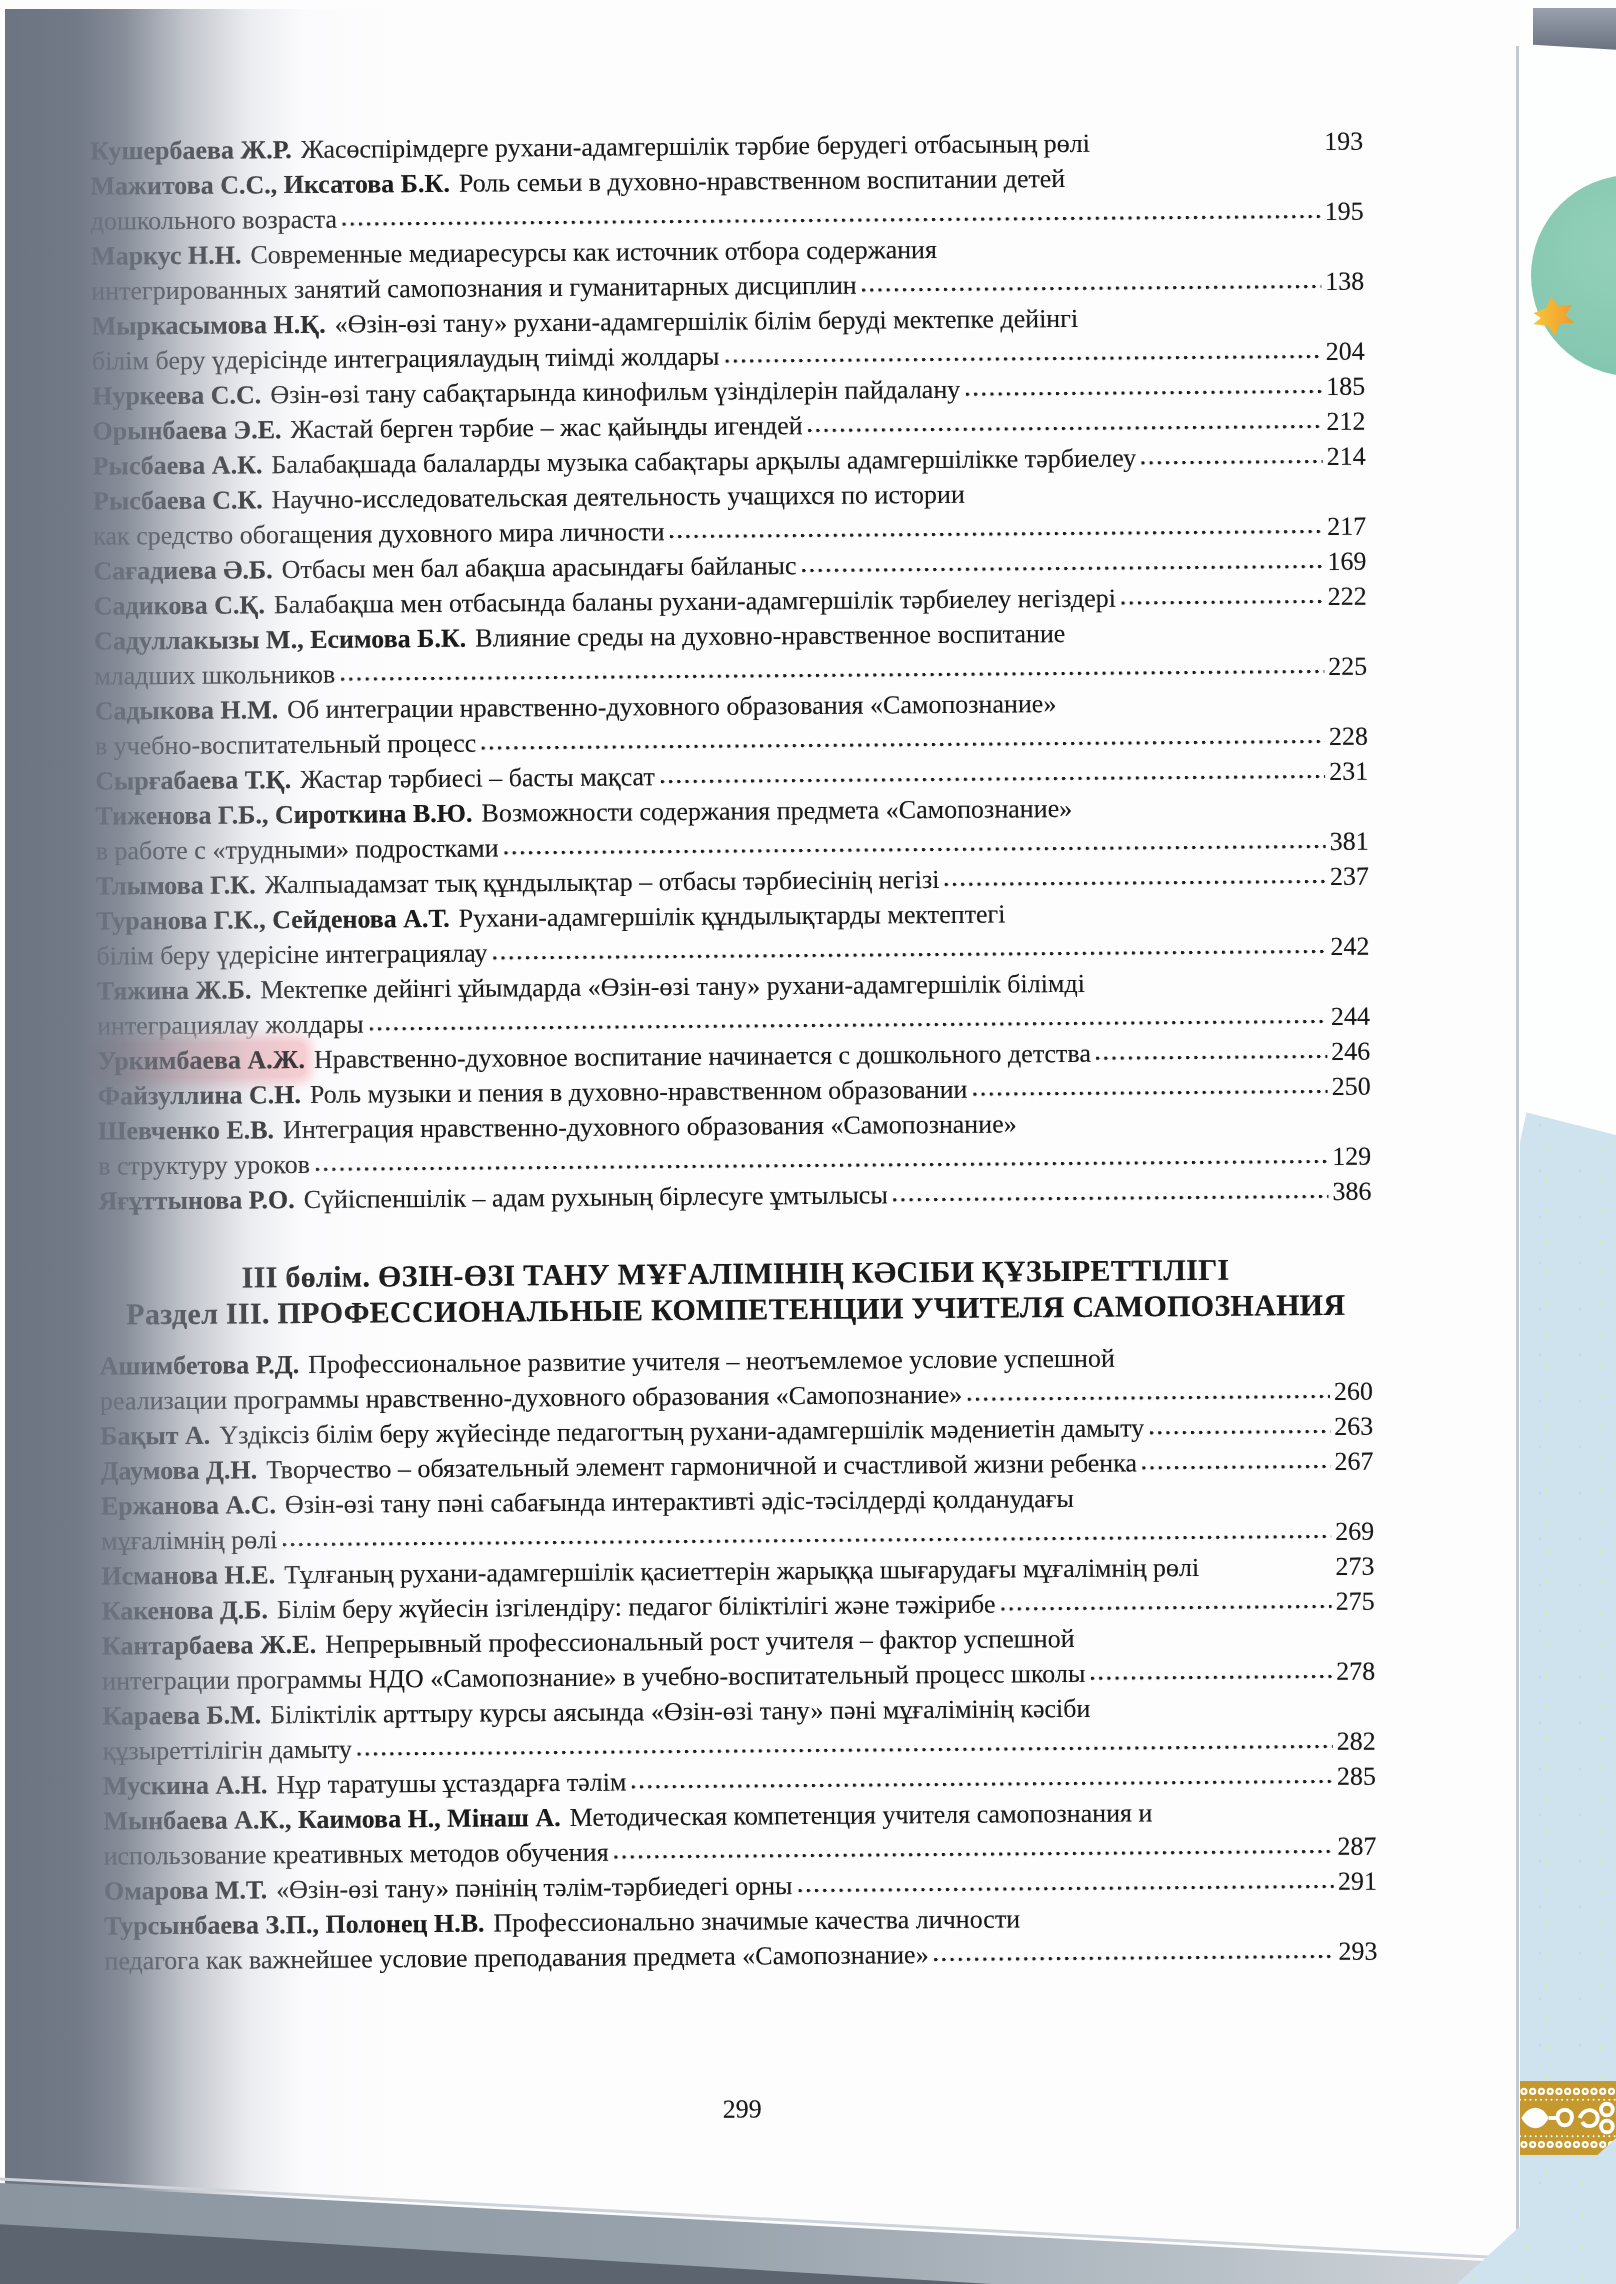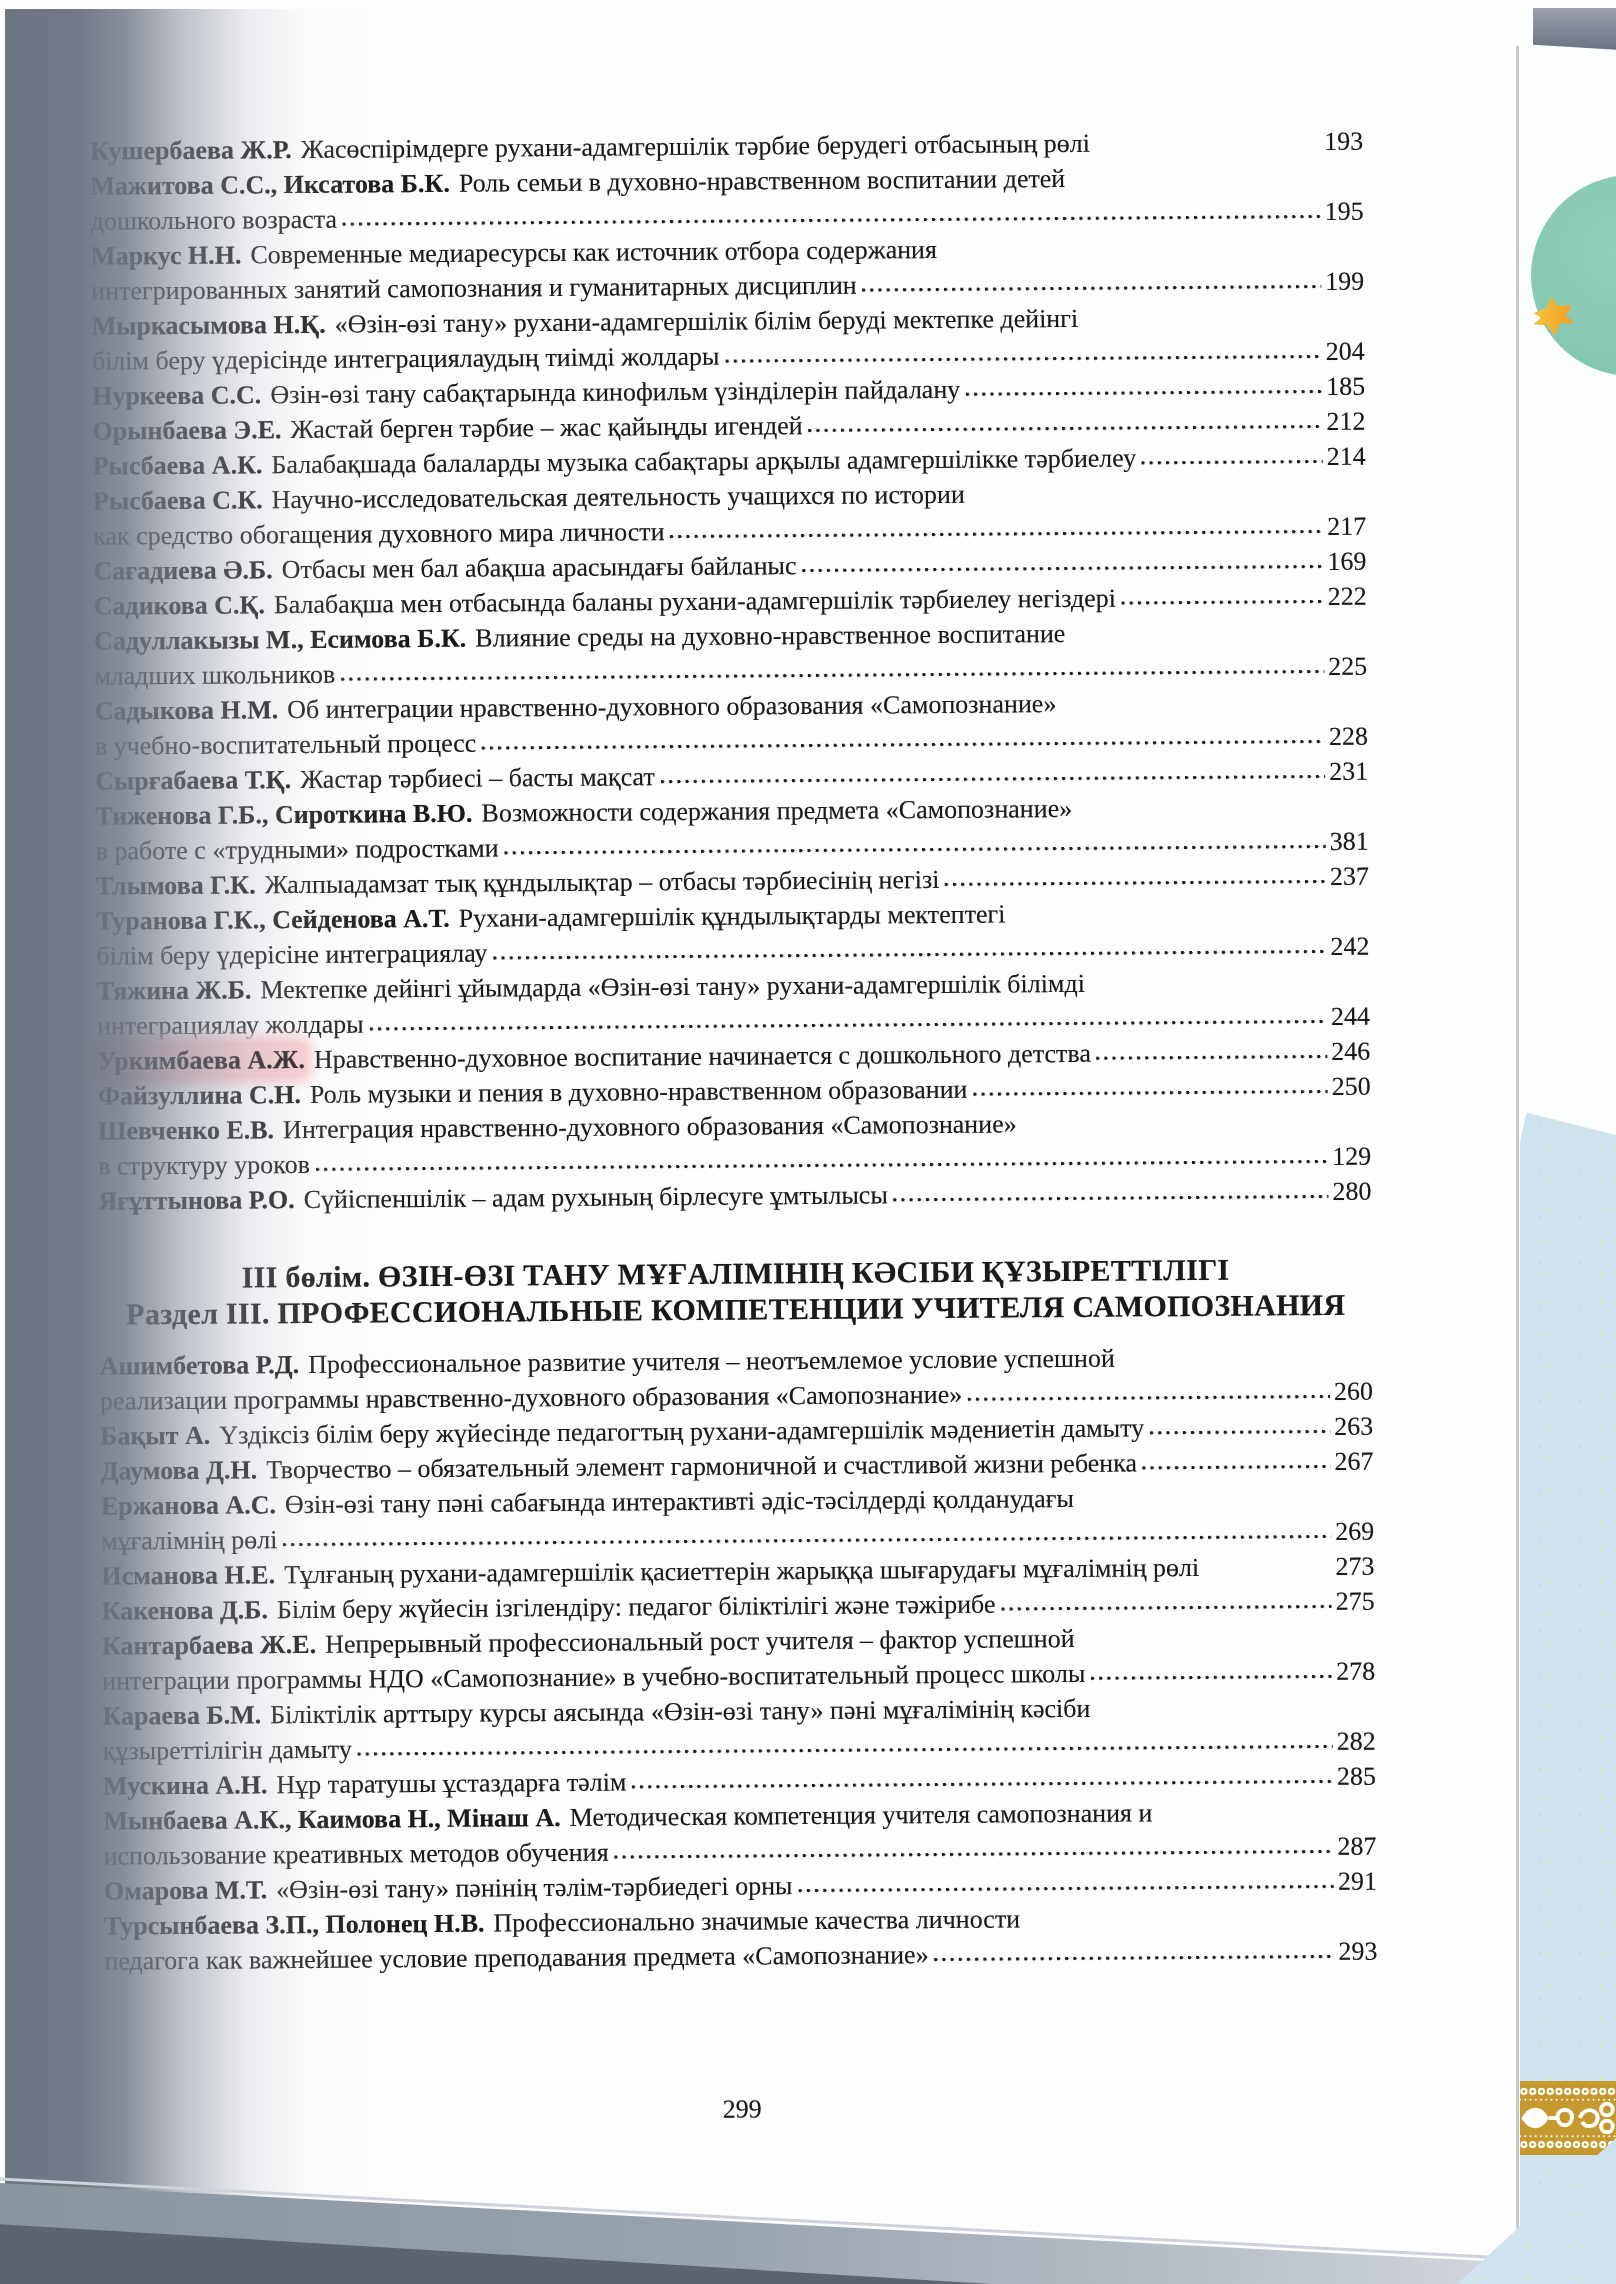--- a/index.html
+++ b/index.html
@@ -91,21 +91,21 @@
           <span class="pg">195</span>
         </div>
         <div class="line">
           <span class="nm">Маркус Н.Н.</span>
           <span class="tx">Современные медиаресурсы как источник отбора содержания</span>
           <span class="fill"></span>
         </div>
         <div class="line">
           <span class="tx">интегрированных занятий самопознания и гуманитарных дисциплин</span>
           <span class="fill dots"></span>
-          <span class="pg">199</span>
+          <span class="pg">138</span>
         </div>
         <div class="line">
           <span class="nm">Мыркасымова Н.Қ.</span>
           <span class="tx">«Өзін-өзі тану» рухани-адамгершілік білім беруді мектепке дейінгі</span>
           <span class="fill"></span>
         </div>
         <div class="line">
           <span class="tx">білім беру үдерісінде интеграциялаудың тиімді жолдары</span>
           <span class="fill dots"></span>
           <span class="pg">204</span>
@@ -231,21 +231,21 @@
         </div>
         <div class="line">
           <span class="tx">в структуру уроков</span>
           <span class="fill dots"></span>
           <span class="pg">129</span>
         </div>
         <div class="line">
           <span class="nm">Яғұттынова Р.О.</span>
           <span class="tx">Сүйіспеншілік – адам рухының бірлесуге ұмтылысы</span>
           <span class="fill dots"></span>
-          <span class="pg">280</span>
+          <span class="pg">386</span>
         </div>
       </div>
 
     <div class="headings">
       <div>III бөлім. ӨЗІН-ӨЗІ ТАНУ МҰҒАЛІМІНІҢ КӘСІБИ ҚҰЗЫРЕТТІЛІГІ</div>
       <div>Раздел III. ПРОФЕССИОНАЛЬНЫЕ КОМПЕТЕНЦИИ УЧИТЕЛЯ САМОПОЗНАНИЯ</div>
     </div>
 
     <div class="tocblock" id="toc-sec3">
         <div class="line">

